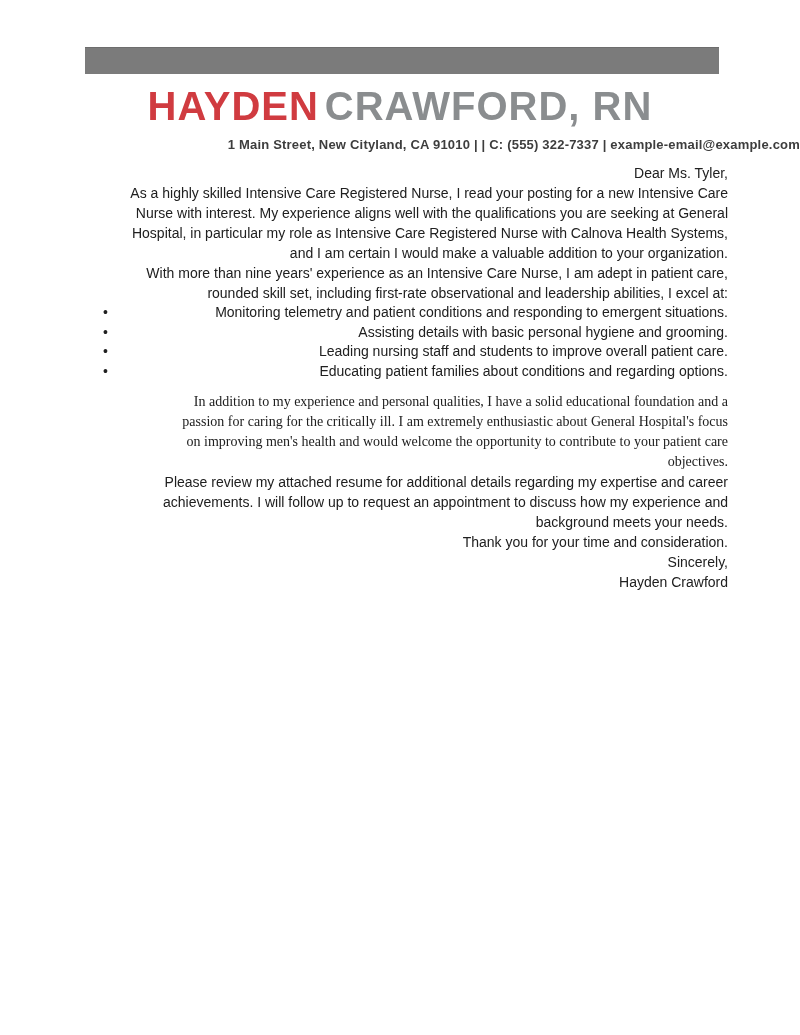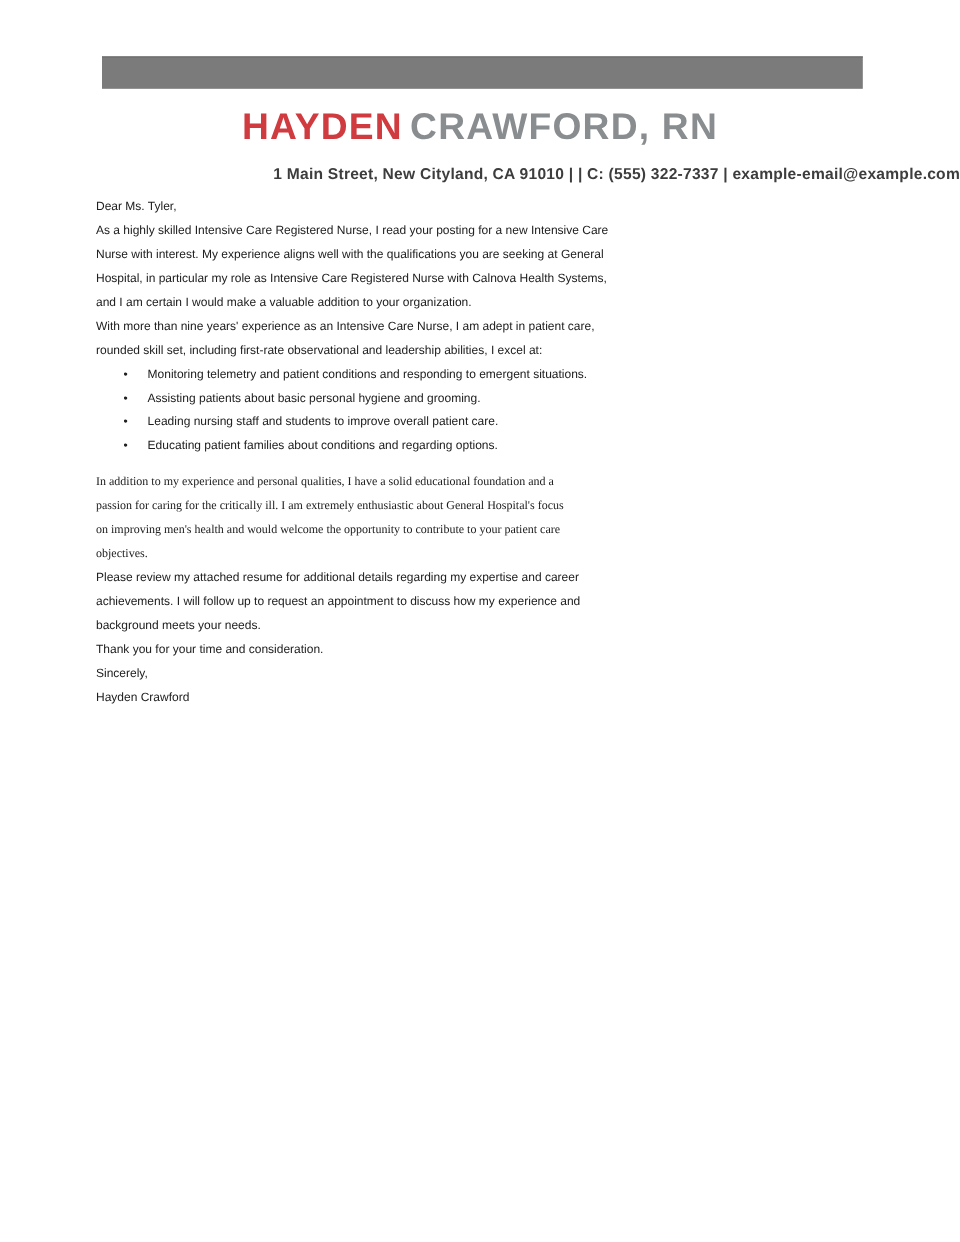--- a/index.html
+++ b/index.html
@@ -19,36 +19,36 @@
   }
   .page{position:relative;width:800px;height:1035px;background:var(--page-bg);}
   .top-bar{
     position:absolute;left:85px;top:47px;width:634px;height:27px;
     background:var(--bar-gray);
     border-top:1px solid #6d6d6d;
   }
   .name{
     position:absolute;left:0;top:88px;width:100%;
     text-align:center;
-    font-size:31px;line-height:36px;font-weight:bold;letter-spacing:1px;
+    font-size:40px;line-height:36px;font-weight:bold;letter-spacing:1px;
     white-space:nowrap;
   }
   .name .first{color:var(--accent-red);}
   .name .rest{color:var(--name-gray);margin-left:6px;}
   .contact{
     position:absolute;left:0;top:136px;width:100%;
     text-align:right;
     font-size:13px;line-height:18px;font-weight:bold;
     color:var(--contact-color);
     letter-spacing:0.2px;
     white-space:nowrap;
   }
   .letter{
     position:absolute;left:80px;top:163px;width:648px;
-    font-size:10px;line-height:20px;color:var(--text-color);
+    font-size:14px;line-height:20px;color:var(--text-color);text-align:right;
   }
   .letter .block{margin:0;}
   .letter .block > div{white-space:nowrap;line-height:20px;}
   .salutation{margin-bottom:10px;}
   .para-opening{margin-bottom:13px;}
   .para-experience{margin-bottom:15px;}
   .skills-list{
     list-style:none;
     margin:0 0 11px 0;padding:0;
   }
@@ -89,21 +89,21 @@
         <div>and I am certain I would make a valuable addition to your organization.</div>
       </div>
 
     <div class="block para-experience">
         <div>With more than nine years' experience as an Intensive Care Nurse, I am adept in patient care,</div>
         <div>rounded skill set, including first-rate observational and leadership abilities, I excel at:</div>
       </div>
 
     <ul class="skills-list">
         <li>Monitoring telemetry and patient conditions and responding to emergent situations.</li>
-        <li>Assisting patients about basic personal hygiene and grooming.</li>
+        <li>Assisting details with basic personal hygiene and grooming.</li>
         <li>Leading nursing staff and students to improve overall patient care.</li>
         <li>Educating patient families about conditions and regarding options.</li>
       </ul>
 
     <div class="block para-education">
         <div>In addition to my experience and personal qualities, I have a solid educational foundation and a</div>
         <div>passion for caring for the critically ill. I am extremely enthusiastic about General Hospital's focus</div>
         <div>on improving men's health and would welcome the opportunity to contribute to your patient care</div>
         <div>objectives.</div>
       </div>

